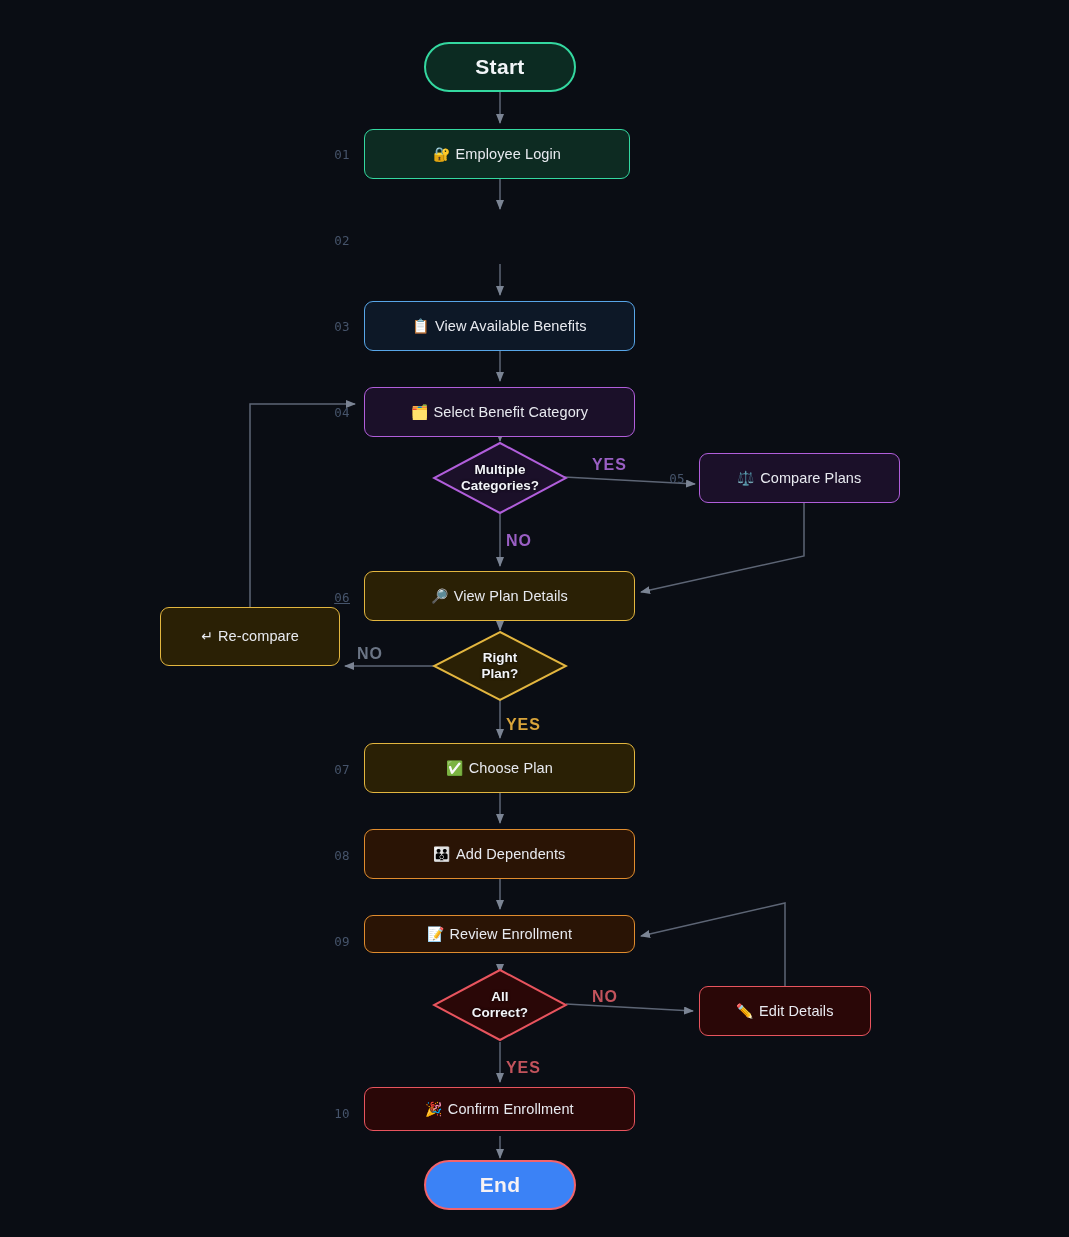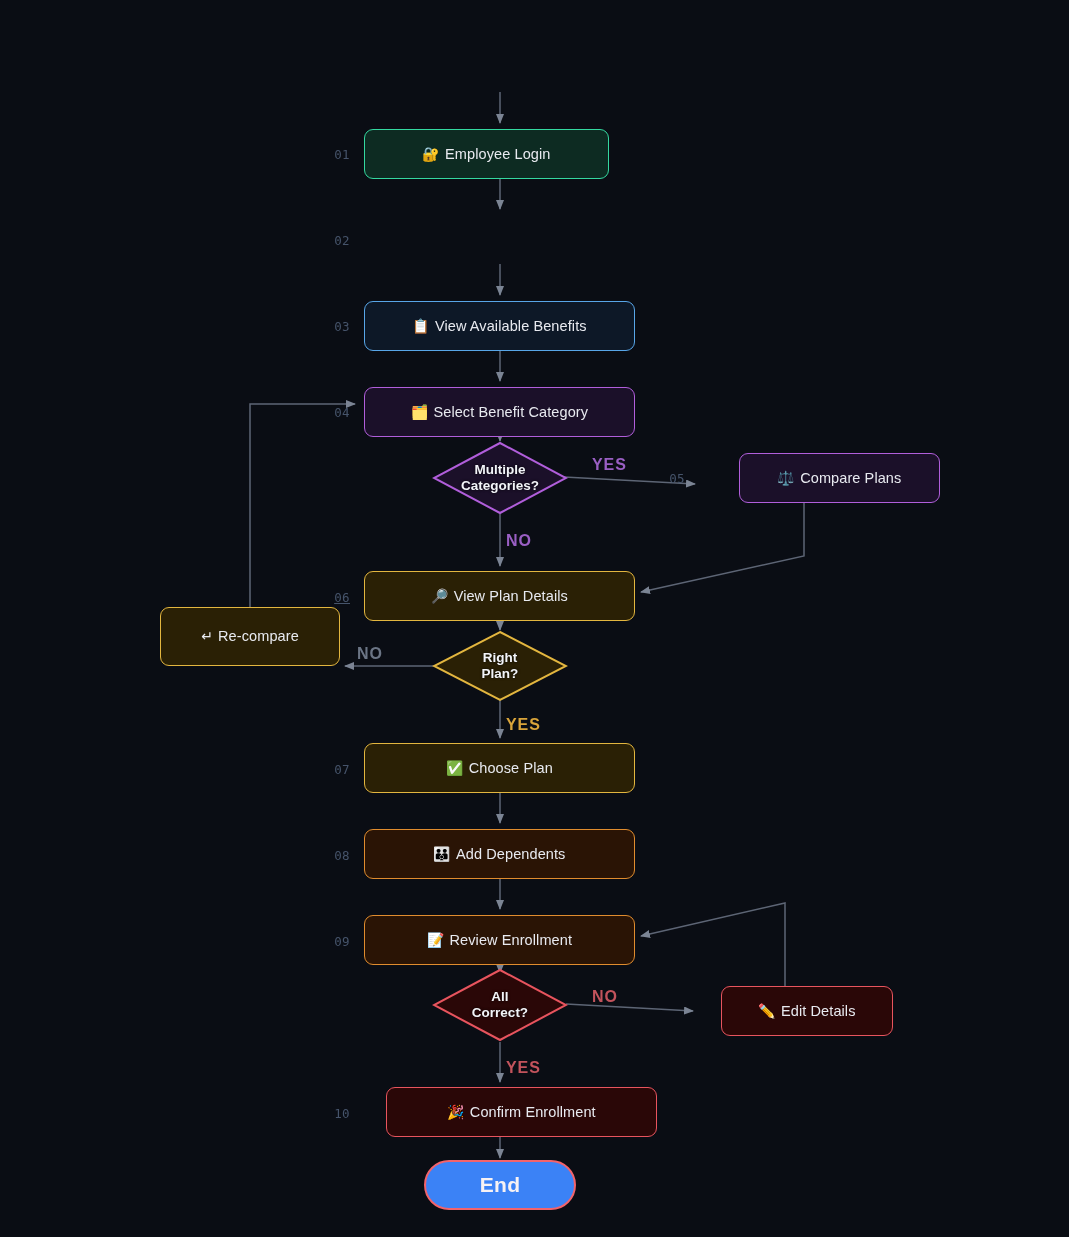--- a/index.html
+++ b/index.html
@@ -68,21 +68,21 @@
   .proc {
     border-radius: 9px;
     border-width: 1.4px;
     border-style: solid;
   }
   .c-green  { background: #0d2b22; border-color: #34d8a0; }
   .c-blue   { background: #0d1827; border-color: #58a6e8; }
   .c-purple { background: #1b1029; border-color: #b15edb; }
   .c-yellow { background: #2a2005; border-color: #e3b63f; }
   .c-orange { background: #2a1405; border-color: #e08c2e; }
-  .c-red    { background: #2a0707; border-color: #e8545e; margin-left: 22px; }
+  .c-red    { background: #2a0707; border-color: #e8545e; }
 
   
   .decision {
     position: absolute;
     display: flex;
     align-items: center;
     justify-content: center;
   }
   .decision svg {
     position: absolute;
@@ -181,22 +181,25 @@
   <div class="stepnum" style="left:324px; top:233px;">02</div>
   <div class="stepnum" style="left:324px; top:319px;">03</div>
   <div class="stepnum" style="left:324px; top:405px;">04</div>
   <div class="stepnum" style="left:659px; top:471px;">05</div>
   <div class="stepnum" style="left:324px; top:590px;text-decoration:underline;">06</div>
   <div class="stepnum" style="left:324px; top:762px;">07</div>
   <div class="stepnum" style="left:324px; top:848px;">08</div>
   <div class="stepnum" style="left:324px; top:934px;">09</div>
   <div class="stepnum" style="left:324px; top:1106px;">10</div>
 
-
-  <div class="node proc c-green" style="left:364px; top:129px; width:245px; height:50px;">
+  <div class="node terminal term-start" style="left:424px; top:42px; width:152px; height:50px;">
+    <span class="lbl">Start</span>
+  </div>
+
+  <div class="node proc c-green" style="left:364px; top:129px; width:266px; height:50px;">
     <span class="lbl">
       <span class="emo">🔐</span><span>Employee Login</span>
     </span>
   </div>
 
 
   <div class="node proc c-blue" style="left:364px; top:301px; width:271px; height:50px;">
     <span class="lbl">
       <span class="emo">📋</span><span>View Available Benefits</span>
     </span>
@@ -209,21 +212,21 @@
   </div>
 
   <div class="decision" style="left:432px; top:441px; width:136px; height:74px;">
     <svg width="136" height="74" viewBox="0 0 136 74">
       <polygon points="68,2 134,37 68,72 2,37" fill="#1b1029" stroke="#b15edb" stroke-width="2"></polygon>
     </svg>
     <div class="dtext">Multiple
 Categories?</div>
   </div>
 
-  <div class="node proc c-purple" style="left:699px; top:453px; width:201px; height:50px;margin-left:40px;">
+  <div class="node proc c-purple" style="left:699px; top:453px; width:201px; height:50px;">
     <span class="lbl">
       <span class="emo">⚖️</span><span>Compare Plans</span>
     </span>
   </div>
 
   <div class="node proc c-yellow" style="left:364px; top:571px; width:271px; height:50px;">
     <span class="lbl">
       <span class="emo">🔎</span><span>View Plan Details</span>
     </span>
   </div>
@@ -247,41 +250,41 @@
       <span class="emo">✅</span><span>Choose Plan</span>
     </span>
   </div>
 
   <div class="node proc c-orange" style="left:364px; top:829px; width:271px; height:50px;">
     <span class="lbl">
       <span class="emo">👪</span><span>Add Dependents</span>
     </span>
   </div>
 
-  <div class="node proc c-orange" style="left:364px; top:915px; width:271px; height:50px;">
+  <div class="node proc c-orange" style="left:364px; top:915px; width:271px; height:38px;">
     <span class="lbl">
       <span class="emo">📝</span><span>Review Enrollment</span>
     </span>
   </div>
 
   <div class="decision" style="left:432px; top:968px; width:136px; height:74px;">
     <svg width="136" height="74" viewBox="0 0 136 74">
       <polygon points="68,2 134,37 68,72 2,37" fill="#2a0707" stroke="#e8545e" stroke-width="2"></polygon>
     </svg>
     <div class="dtext">All
 Correct?</div>
   </div>
 
   <div class="node proc c-red" style="left:699px; top:986px; width:172px; height:50px;">
     <span class="lbl">
       <span class="emo">✏️</span><span>Edit Details</span>
     </span>
   </div>
 
-  <div class="node proc c-red" style="left:364px; top:1087px; width:271px; height:50px;">
+  <div class="node proc c-red" style="left:364px; top:1087px; width:271px; height:44px;">
     <span class="lbl">
       <span class="emo">🎉</span><span>Confirm Enrollment</span>
     </span>
   </div>
 
   <div class="node terminal term-end" style="left:424px; top:1160px; width:152px; height:50px;">
     <span class="lbl">End</span>
   </div>
 
   <div class="elabel el-purple" style="left:592px; top:456px;">YES</div>

